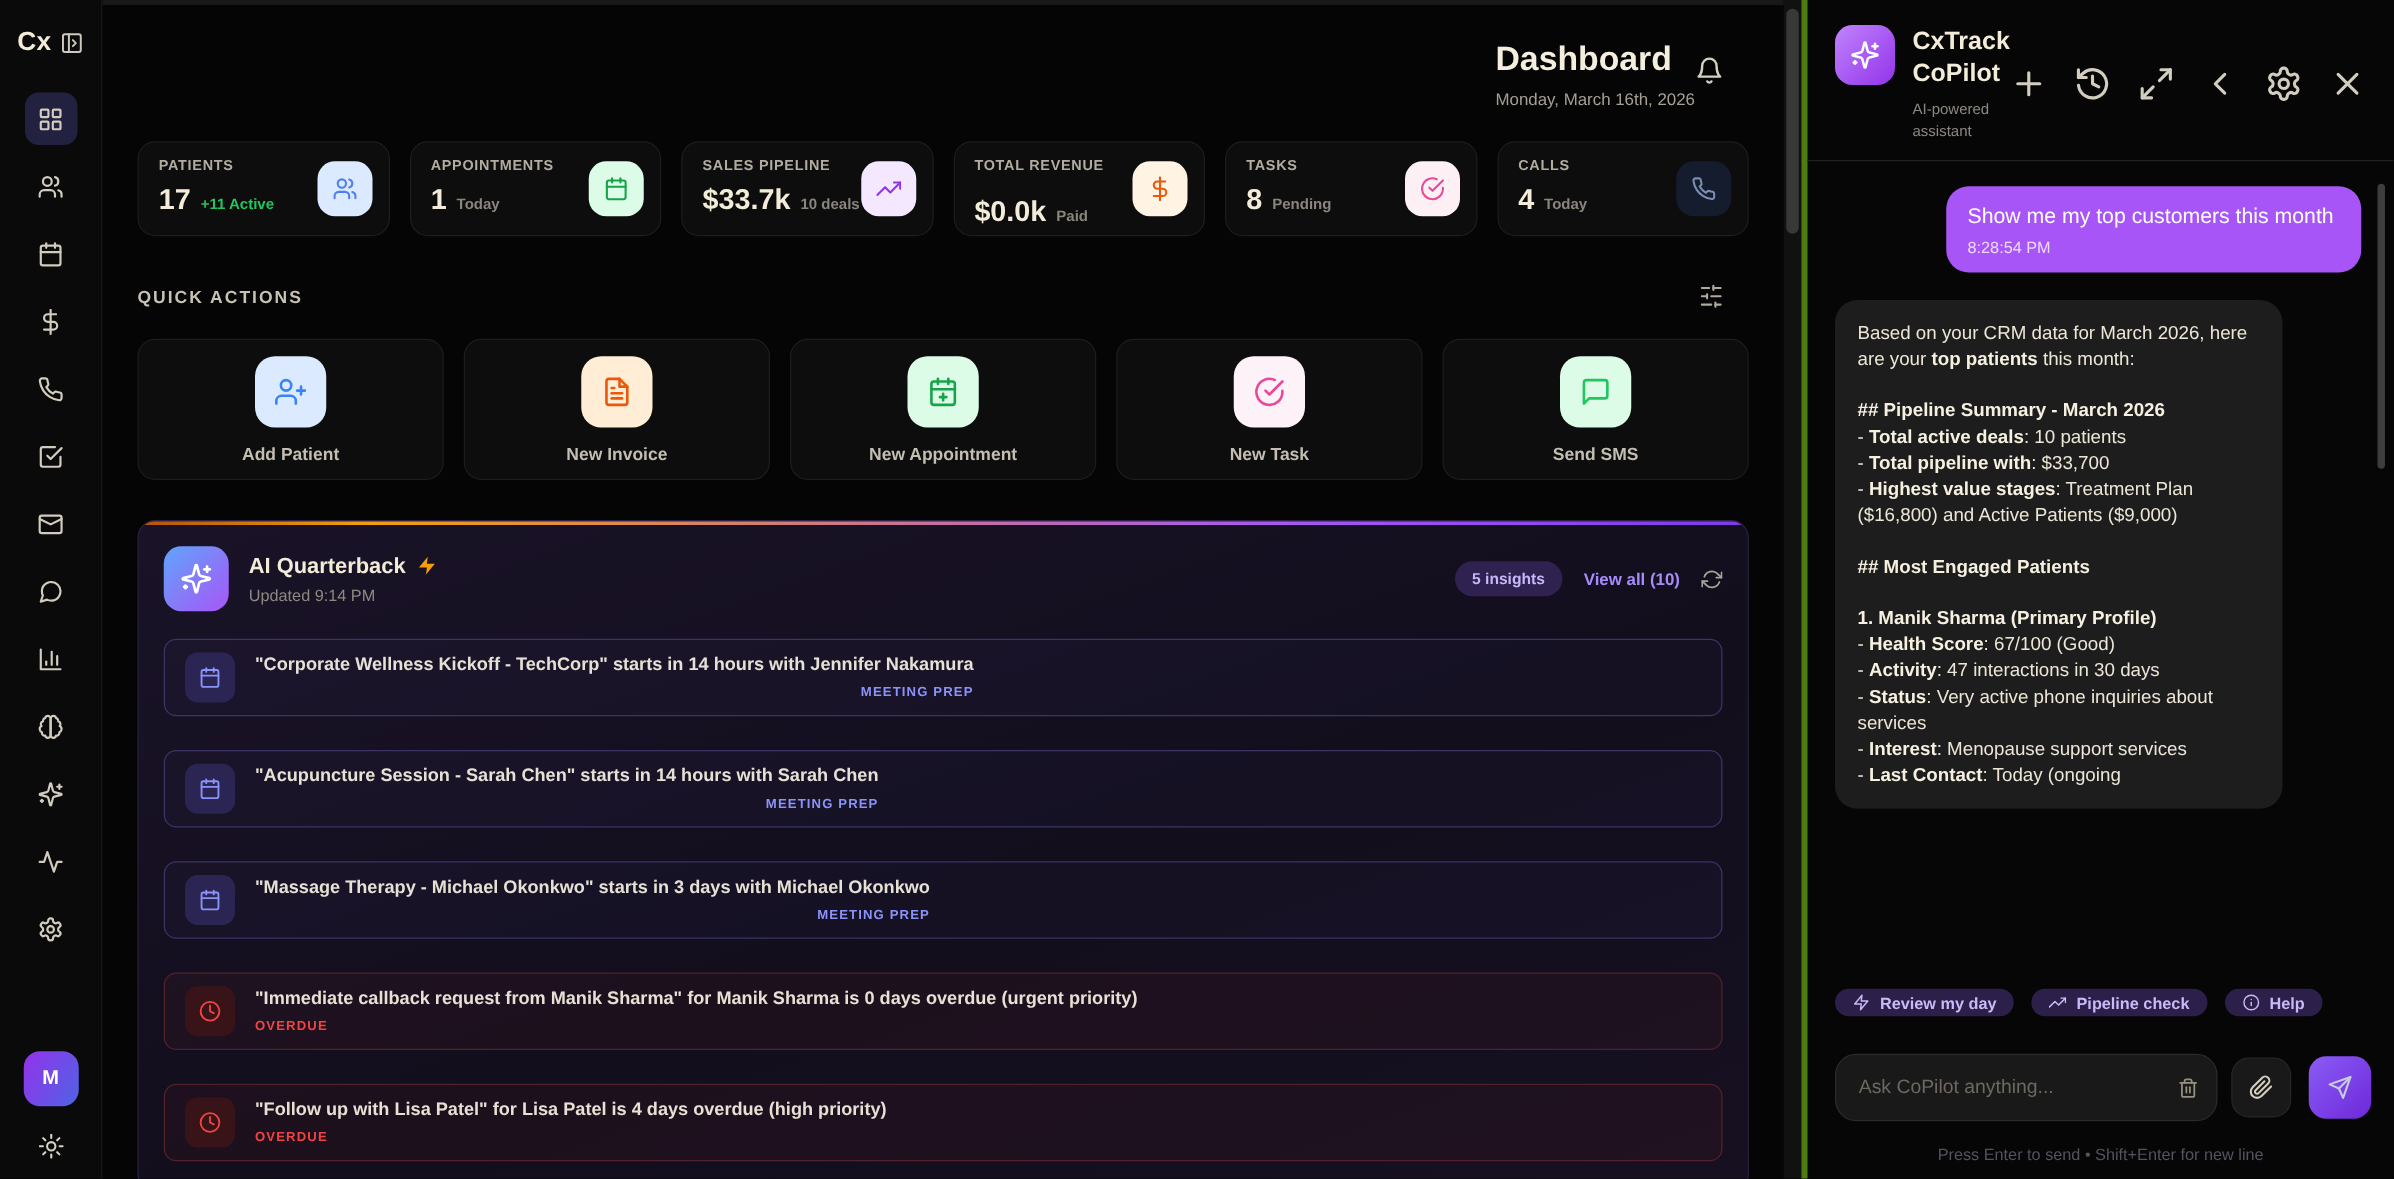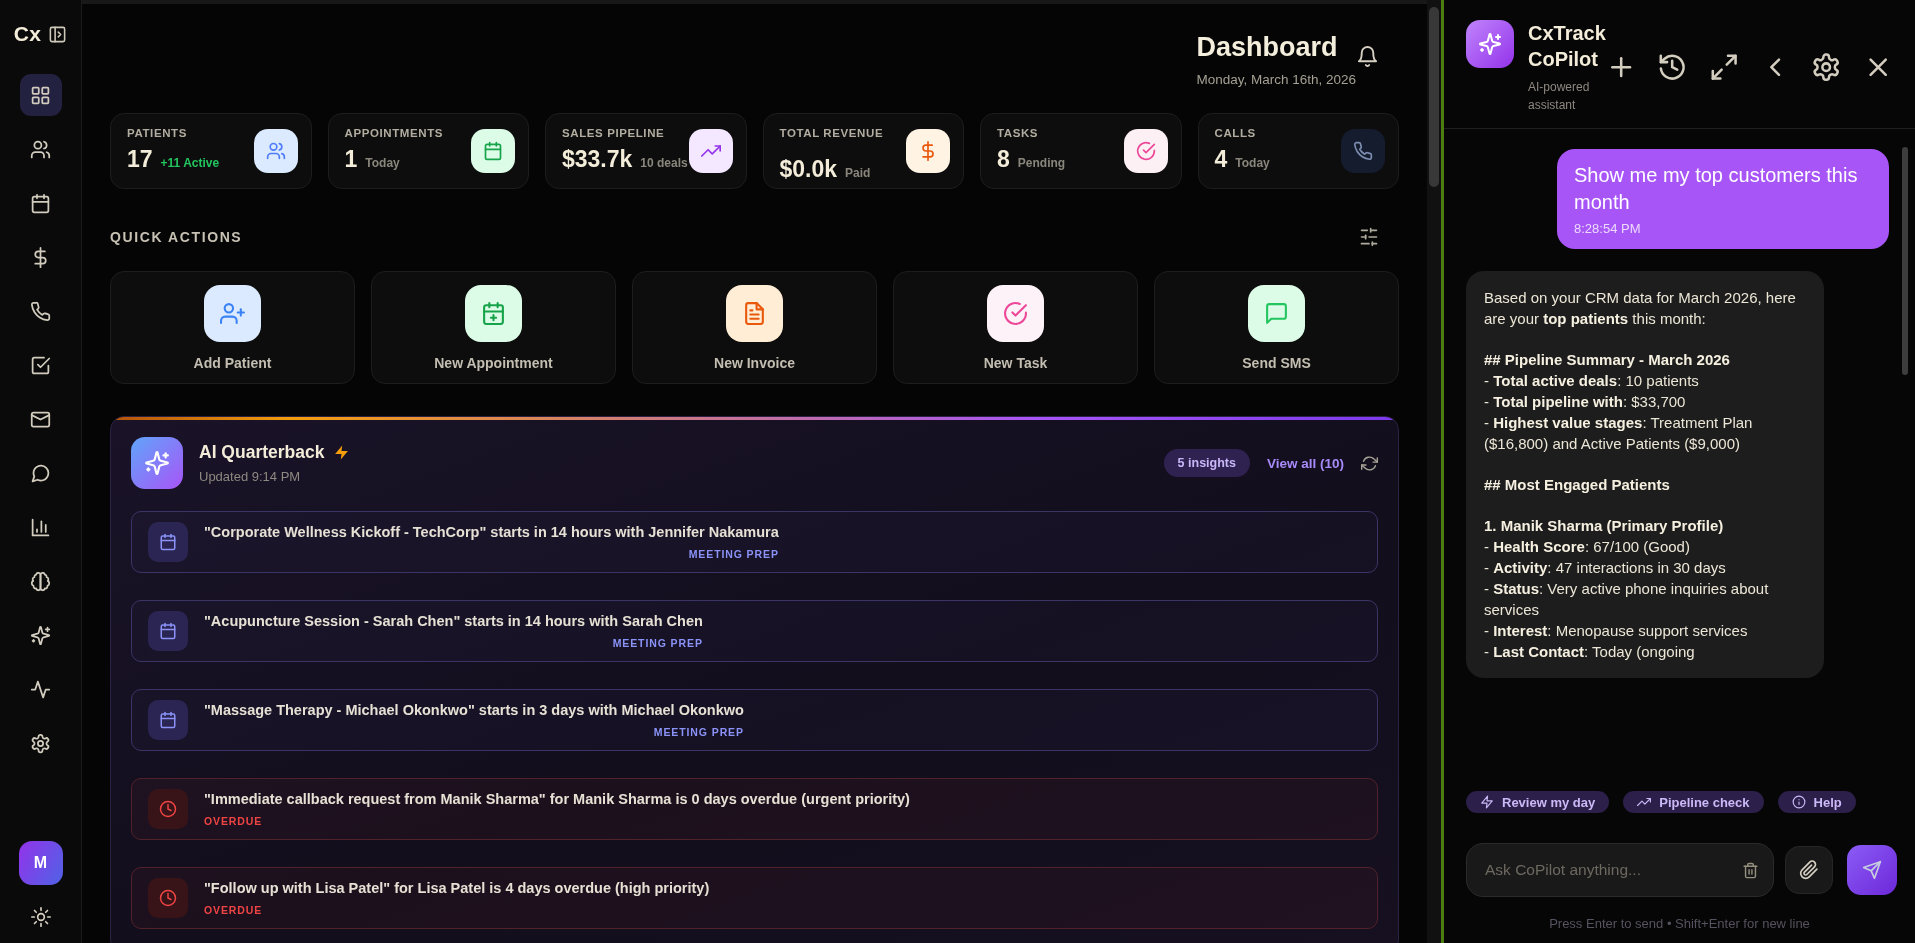--- a/index.html
+++ b/index.html
@@ -92,36 +92,36 @@
   .insight-tag { font-size:10.5px; font-weight:800; letter-spacing:.9px; margin-top:8px; }
   .meeting .insight-tag { color:#8b93f8;text-align:right; }
   .overdue .insight-tag { color:#ef4444; }
 
   
   #main-scrollbar { width:14px; background:#111; flex:none; position:relative; }
   #main-scroll-thumb { position:absolute; top:7px; left:2px; width:10px; height:180px;
     background:#383838; border-radius:5px; }
 
   
-  #copilot { width:474px; flex:none; background:#060606; border-left:3px solid #4d7c0f;
+  #copilot { width:474px; flex:none; background:#060606; border-left:5px solid #4d7c0f;
     display:flex; flex-direction:column; }
   .cp-header { padding:20px 22px 14px; display:flex; border-bottom:1px solid #1f1f1f; }
   #cp-icon { width:48px; height:48px; border-radius:14px; flex:none; color:#fff;
     background:linear-gradient(135deg,#c084fc,#9333ea); display:flex; align-items:center; justify-content:center; }
   #cp-icon .ic { width:24px; height:24px; }
   .cp-titles { margin-left:14px; width:104px; }
   #cp-title { font-size:20px; font-weight:800; color:#f2ecd9; line-height:1.32; }
   #cp-subtitle { font-size:12px; color:#8d8880; margin-top:5px; line-height:1.5; }
   #copilot-actions { margin-left:auto; display:flex; align-items:center; gap:21px; margin-top:34px; height:26px; }
   .cp-act { color:#d3cdbf; cursor:pointer; }
 
   #chat { flex:1; position:relative; padding:20px 26px 0 22px; overflow:hidden; }
   #user-bubble { margin-left:auto; width:332px; background:#a855f7; border-radius:18px;
     padding:13px 17px; }
-  #user-msg { color:#fff; font-size:20px; line-height:1.35; }
+  #user-msg { color:#fff; font-size:17px; line-height:1.35; }
   #user-time { color:rgba(255,255,255,.78); font-size:13px; margin-top:5px; }
   #assistant-bubble { margin-top:22px; width:358px; background:#1d1d1d; border-radius:18px;
     padding:16px 18px; color:#ece6d6; font-size:15px; line-height:1.4; }
   #assistant-bubble p { margin:0; }
   #assistant-bubble p.spacer { height:20px; }
   #assistant-bubble b { font-weight:700; color:#f6f0e0; }
   #chat-scroll-thumb { position:absolute; right:7px; top:18px; width:6px; height:228px;
     background:#3d3d3d; border-radius:3px; }
 
   #chips { padding:13px 22px 15px; display:flex; gap:14px; }
@@ -433,47 +433,47 @@
               <path d="M16 21v-2a4 4 0 0 0-4-4H5a4 4 0 0 0-4 4v2"></path>
               <circle cx="8.5" cy="7" r="4"></circle>
               <line x1="20" y1="8" x2="20" y2="14"></line>
               <line x1="23" y1="11" x2="17" y2="11"></line>
             </svg>
           </span>
         </div>
         <div class="action-label">Add Patient</div>
       </div>
       <div class="action-card">
+        <div class="action-pill" style="background: rgb(255, 237, 213); color: rgb(234, 88, 12);">
+          <span class="ic">
+            <svg viewBox="0 0 24 24" fill="none" stroke="currentColor" stroke-width="2" stroke-linecap="round" stroke-linejoin="round">
+              <path d="M14 2H6a2 2 0 0 0-2 2v16a2 2 0 0 0 2 2h12a2 2 0 0 0 2-2V8z"></path>
+              <polyline points="14 2 14 8 20 8"></polyline>
+              <line x1="16" y1="13" x2="8" y2="13"></line>
+              <line x1="16" y1="17" x2="8" y2="17"></line>
+              <polyline points="10 9 9 9 8 9"></polyline>
+            </svg>
+          </span>
+        </div>
+        <div class="action-label">New Invoice</div>
+      </div>
+      <div class="action-card">
         <div class="action-pill" style="background: rgb(220, 252, 231); color: rgb(22, 163, 74);">
           <span class="ic">
             <svg viewBox="0 0 24 24" fill="none" stroke="currentColor" stroke-width="2" stroke-linecap="round" stroke-linejoin="round">
               <rect x="3" y="4" width="18" height="18" rx="2"></rect>
               <line x1="16" y1="2" x2="16" y2="6"></line>
               <line x1="8" y1="2" x2="8" y2="6"></line>
               <line x1="3" y1="10" x2="21" y2="10"></line>
               <line x1="12" y1="13.5" x2="12" y2="18.5"></line>
               <line x1="9.5" y1="16" x2="14.5" y2="16"></line>
             </svg>
           </span>
         </div>
         <div class="action-label">New Appointment</div>
-      </div>
-      <div class="action-card">
-        <div class="action-pill" style="background: rgb(255, 237, 213); color: rgb(234, 88, 12);">
-          <span class="ic">
-            <svg viewBox="0 0 24 24" fill="none" stroke="currentColor" stroke-width="2" stroke-linecap="round" stroke-linejoin="round">
-              <path d="M14 2H6a2 2 0 0 0-2 2v16a2 2 0 0 0 2 2h12a2 2 0 0 0 2-2V8z"></path>
-              <polyline points="14 2 14 8 20 8"></polyline>
-              <line x1="16" y1="13" x2="8" y2="13"></line>
-              <line x1="16" y1="17" x2="8" y2="17"></line>
-              <polyline points="10 9 9 9 8 9"></polyline>
-            </svg>
-          </span>
-        </div>
-        <div class="action-label">New Invoice</div>
       </div>
       <div class="action-card">
         <div class="action-pill" style="background: rgb(253, 242, 248); color: rgb(236, 72, 153);">
           <span class="ic">
             <svg viewBox="0 0 24 24" fill="none" stroke="currentColor" stroke-width="2" stroke-linecap="round" stroke-linejoin="round">
               <path d="M22 11.08V12a10 10 0 1 1-5.93-9.14"></path>
               <polyline points="22 4 12 14.01 9 11.01"></polyline>
             </svg>
           </span>
         </div>

